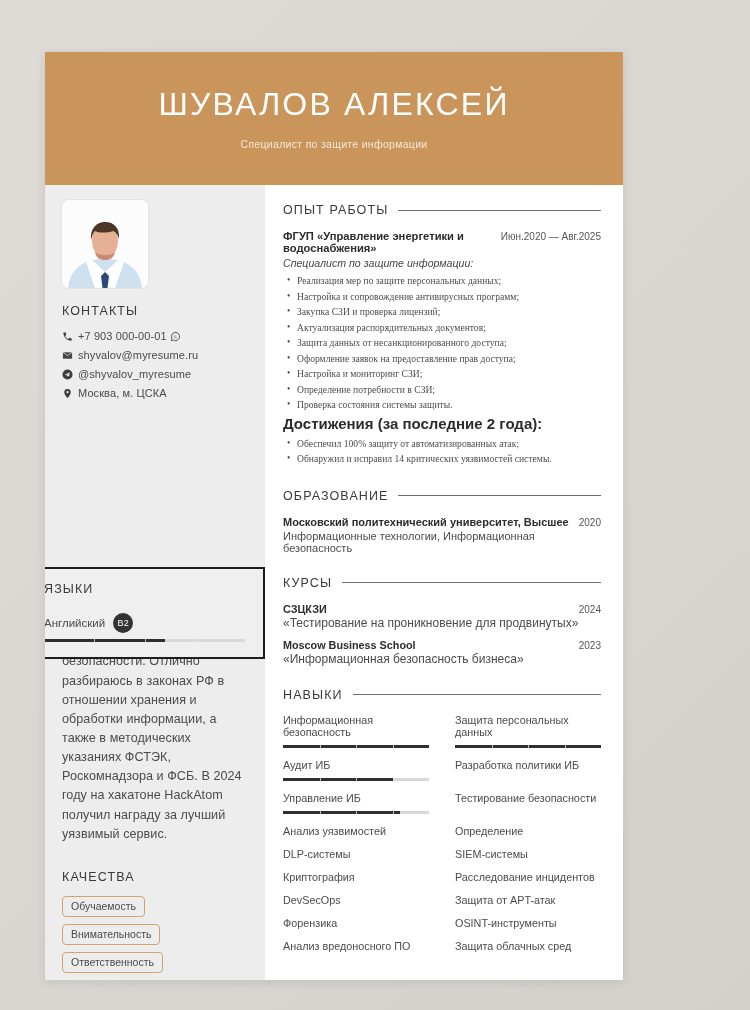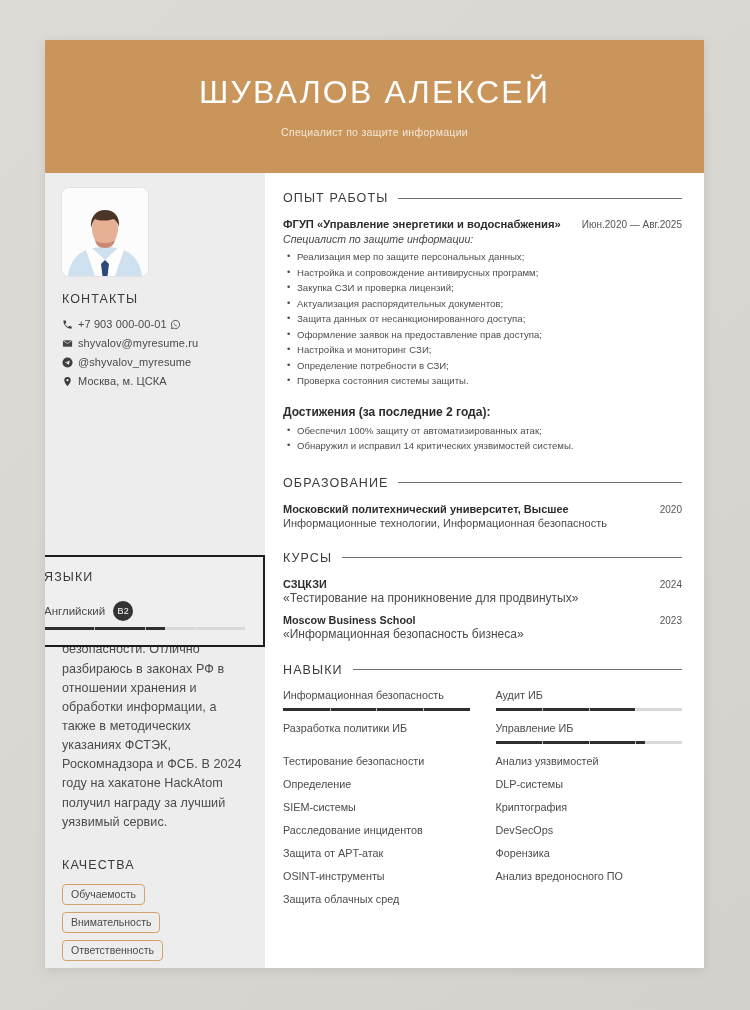--- a/index.html
+++ b/index.html
@@ -8,22 +8,22 @@
     background: #dcd9d5;
     font-family: "Liberation Sans", sans-serif;
     overflow: hidden;
   }
   #page {
     position: relative;
     width: 750px; height: 1010px;
     background: linear-gradient(135deg,#dedbd7 0%,#d9d6d2 60%,#d4d1cd 100%);
   }
   .doc {
-    position: absolute; left: 45px; top: 40px;
-    width: 659px; height: 928px;
+    position: absolute; left: 45px; top: 52px;
+    width: 578px; height: 928px;
     background: #ffffff;
     box-shadow: 0 2px 10px rgba(0,0,0,.10);
     overflow: hidden;
   }
   
   .header {
     height: 133px; background: #c9955b;
     display: flex; flex-direction: column;
     align-items: center; justify-content: center;
   }
@@ -109,29 +109,29 @@
   .sec-head { display: flex; align-items: center; gap: 10px; }
   .sec-title {
     font-size: 12.5px; color: #3a3a3a; letter-spacing: 1.1px; white-space: nowrap;
   }
   .sec-rule { flex: 1; height: 1px; background: #6e6e6e; }
 
   .job-top { display: flex; align-items: baseline; margin-top: 13px; }
   .job-co { font-size: 11.2px; font-weight: bold; color: #2c2c2c; }
   .job-date { font-size: 10px; color: #555; margin-left: auto; white-space: nowrap; }
   .job-role { font-size: 10.6px; font-style: italic; color: #464646; margin-top: 3px; }
-  ul.duties { list-style: none; margin-top: 4px; }
+  ul.duties { list-style: none; margin-top: 4px; font-family: Liberation Serif, serif; }
   ul.duties li {
     font-size: 9.6px; color: #4d4d4d; line-height: 1.62; padding-left: 14px;
     position: relative;
   }
   ul.duties li:before {
     content: "•"; position: absolute; left: 4px; top: -1px; color: #4d4d4d;
   }
-  .ach-h { font-size: 12px; font-weight: bold; color: #2c2c2c; margin-top: 16px; }
+  .ach-h { font-size: 15px; font-weight: bold; color: #2c2c2c; margin-top: 2px; }
 
   .edu-top { display: flex; align-items: baseline; margin-top: 13px; }
   .edu-name { font-size: 11px; font-weight: bold; color: #2c2c2c; }
   .edu-year { font-size: 10px; color: #555; margin-left: auto; }
   .edu-sub { font-size: 11px; color: #4b4b4b; margin-top: 2px; }
 
   .crs { margin-top: 13px; }
   .crs-top { display: flex; align-items: baseline; }
   .crs-name { font-size: 10.8px; font-weight: bold; color: #2c2c2c; }
   .crs-year { font-size: 10px; color: #555; margin-left: auto; }
@@ -325,20 +325,29 @@
               <div class="sk">
                 <div class="sk-name">Информационная безопасность</div>
                 <div class="bar sk-bar">
                   <i style="width: 100%;"></i>
                   <u style="left: 25%;"></u>
                   <u style="left: 50%;"></u>
                   <u style="left: 75%;"></u>
                 </div>
               </div>
               <div class="sk">
+                <div class="sk-name">Защита персональных данных</div>
+                <div class="bar sk-bar">
+                  <i style="width: 100%;"></i>
+                  <u style="left: 25%;"></u>
+                  <u style="left: 50%;"></u>
+                  <u style="left: 75%;"></u>
+                </div>
+              </div>
+              <div class="sk">
                 <div class="sk-name">Аудит ИБ</div>
                 <div class="bar sk-bar">
                   <i style="width: 75%;"></i>
                   <u style="left: 25%;"></u>
                   <u style="left: 50%;"></u>
                   <u style="left: 75%;"></u>
                 </div>
               </div>
               <div class="sk">
                 <div class="sk-name">Разработка политики ИБ</div>

